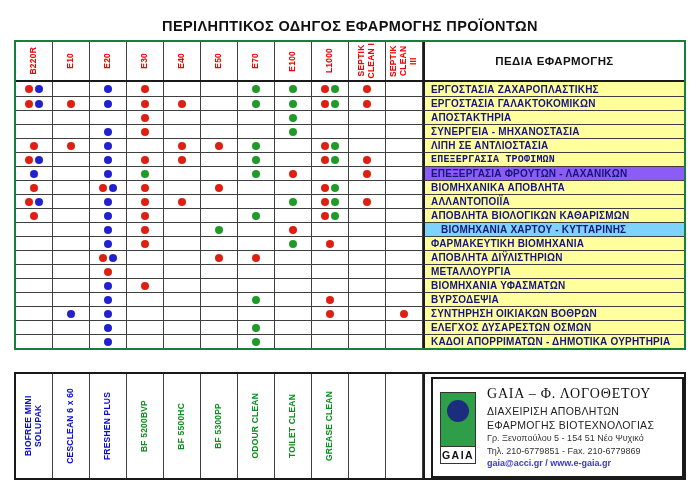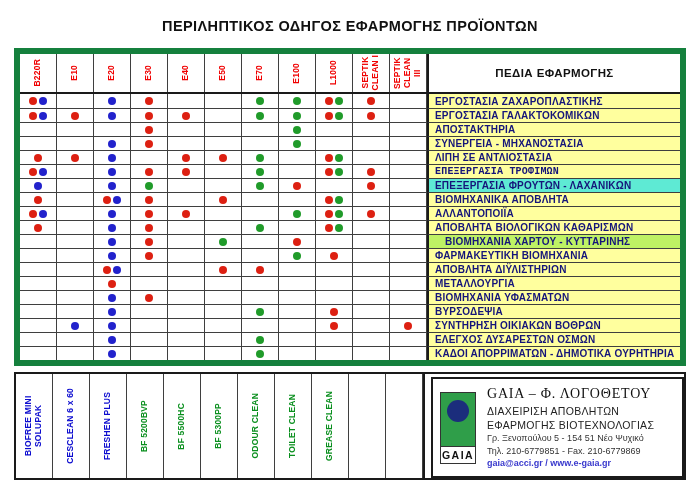--- a/index.html
+++ b/index.html
@@ -5,22 +5,22 @@
   html,body { margin:0; padding:0; }
   body {
     width:700px; height:500px; background:#ffffff; position:relative;
     font-family:"Liberation Sans", sans-serif; overflow:hidden;
   }
   .title {
     position:absolute; top:18px; left:0; width:700px; text-align:center;
     font-size:14.5px; font-weight:bold; color:#111; letter-spacing:0.4px;
   }
   .main-table {
-    position:absolute; left:14px; top:48px; width:672px;
-    border:6px solid #15803d; box-sizing:border-box; background:#fff;
+    position:absolute; left:14px; top:40px; width:672px;
+    border:2px solid #15803d; box-sizing:border-box; background:#fff;
   }
   .h-row { display:flex; height:38px; border-bottom:2px solid #1a1a1a; }
   .hcol {
     width:37px; box-sizing:border-box; border-right:1px solid #3f3f3f;
     display:flex; align-items:center; justify-content:center; overflow:hidden;
   }
   .hcol.last { }
   .h-label {
     flex:1; box-sizing:border-box; border-left:2px solid #1a1a1a;
     display:flex; align-items:center; justify-content:center;
@@ -298,21 +298,21 @@
           <span class="dot" style="background: rgb(32, 155, 42);"></span>
         </div>
         <div class="cell">
           <span class="dot" style="background: rgb(221, 32, 18);"></span>
         </div>
         <div class="cell"></div>
         <div class="cell">
           <span class="dot" style="background: rgb(221, 32, 18);"></span>
         </div>
         <div class="cell last"></div>
-        <div class="label-cell" style="background: #5eead4; color: rgb(21, 21, 122);">ΕΠΕΞΕΡΓΑΣΙΑ ΦΡΟΥΤΩΝ - ΛΑΧΑΝΙΚΩΝ</div>
+        <div class="label-cell" style="background: #8b5cf6; color: rgb(21, 21, 122);">ΕΠΕΞΕΡΓΑΣΙΑ ΦΡΟΥΤΩΝ - ΛΑΧΑΝΙΚΩΝ</div>
       </div>
       <div class="t-row">
         <div class="cell">
           <span class="dot" style="background: rgb(221, 32, 18);"></span>
         </div>
         <div class="cell"></div>
         <div class="cell">
           <span class="dot" style="background: rgb(221, 32, 18);"></span>
           <span class="dot" style="background: rgb(34, 34, 204);"></span>
         </div>
@@ -401,21 +401,21 @@
         <div class="cell">
           <span class="dot" style="background: rgb(32, 155, 42);"></span>
         </div>
         <div class="cell"></div>
         <div class="cell">
           <span class="dot" style="background: rgb(221, 32, 18);"></span>
         </div>
         <div class="cell"></div>
         <div class="cell"></div>
         <div class="cell last"></div>
-        <div class="label-cell" style="background: #bef264; color: rgb(21, 21, 122); padding-left: 16px;">ΒΙΟΜΗΧΑΝΙΑ ΧΑΡΤΟΥ - ΚΥΤΤΑΡΙΝΗΣ</div>
+        <div class="label-cell" style="background: #7dd3fc; color: rgb(21, 21, 122); padding-left: 16px;">ΒΙΟΜΗΧΑΝΙΑ ΧΑΡΤΟΥ - ΚΥΤΤΑΡΙΝΗΣ</div>
       </div>
       <div class="t-row">
         <div class="cell"></div>
         <div class="cell"></div>
         <div class="cell">
           <span class="dot" style="background: rgb(34, 34, 204);"></span>
         </div>
         <div class="cell">
           <span class="dot" style="background: rgb(221, 32, 18);"></span>
         </div>

